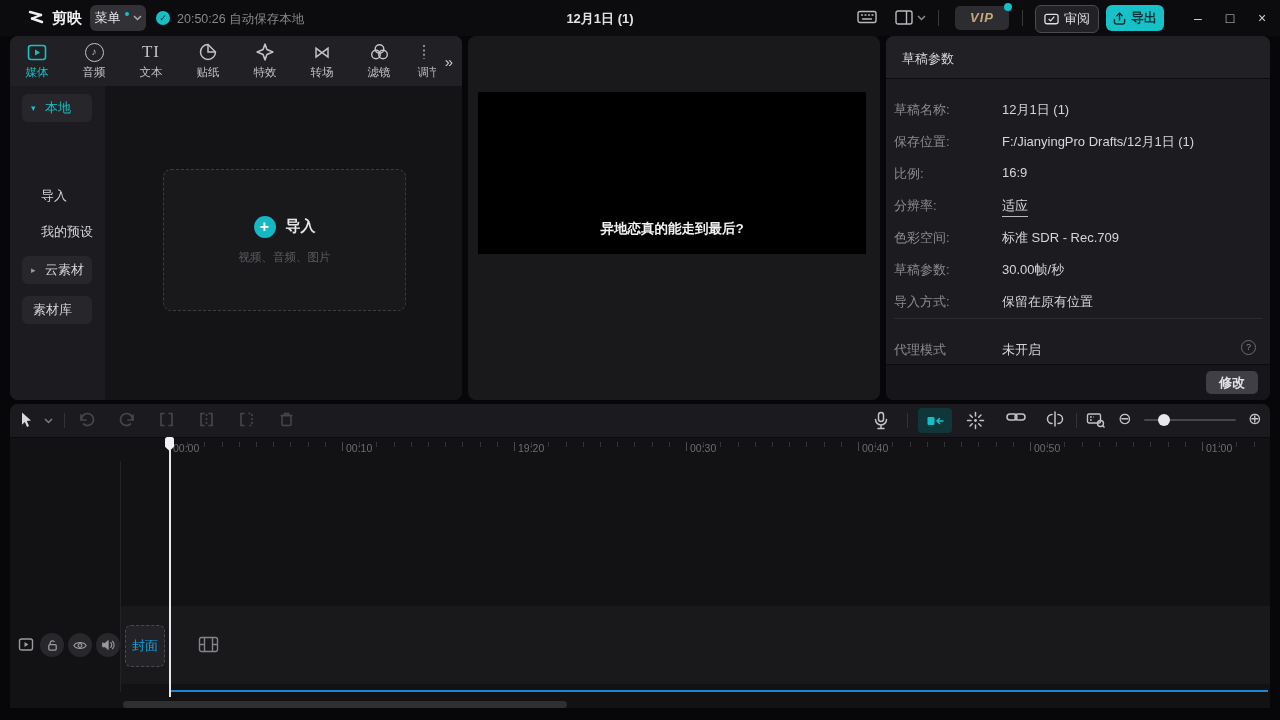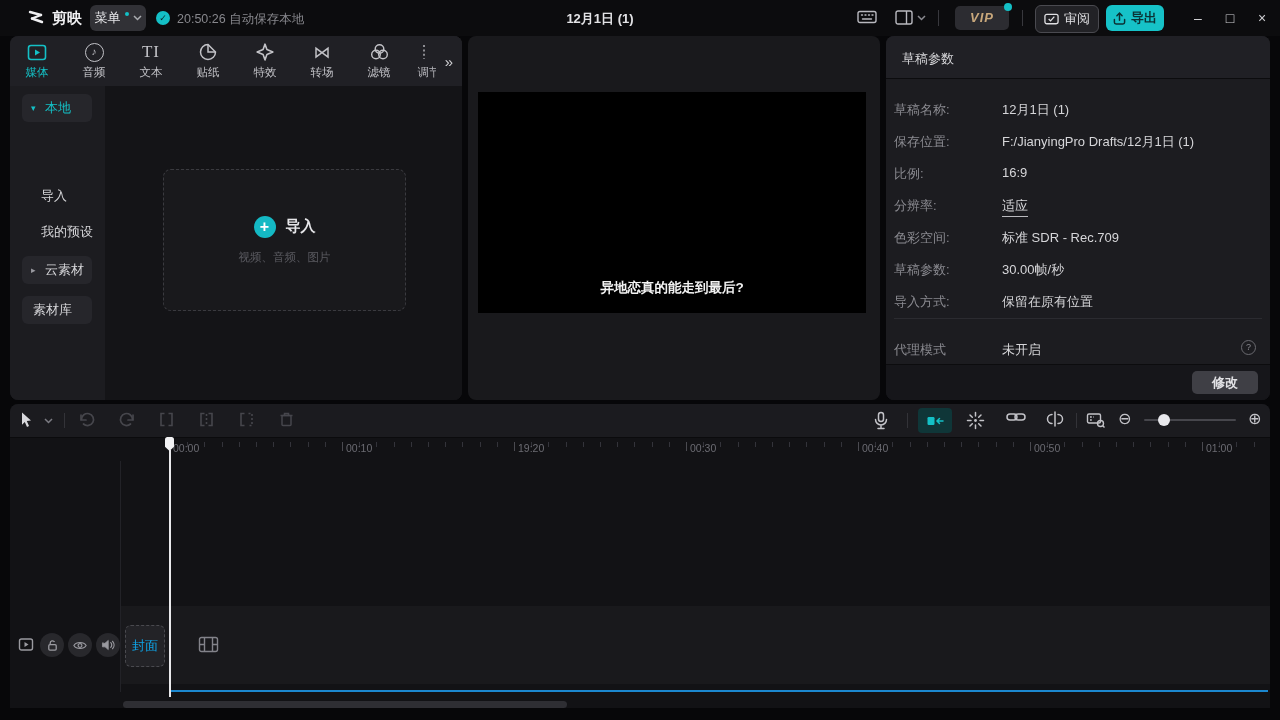--- a/index.html
+++ b/index.html
@@ -45,32 +45,32 @@
   .side-arrow{font-size:9px;color:#9a9aa0;width:8px}
   .side-item.sel .side-arrow{color:#14c0c6}
   
   .media-content{position:absolute;left:95px;top:50px;right:0;bottom:0;background:#141417}
   .import-box{position:absolute;left:58px;top:83px;width:241px;height:140px;border:1px dashed #3a3a3f;border-radius:8px;background:#19191c;display:flex;flex-direction:column;align-items:center;justify-content:center;gap:12px}
   .import-row{display:flex;align-items:center;gap:10px}
   .plus-circ{width:22px;height:22px;border-radius:50%;background:#14b9c4;color:#fff;font-size:16px;line-height:21px;text-align:center;font-weight:bold}
   .import-label{font-size:15px;font-weight:bold;color:#e6e6e9}
   .import-hint{font-size:11.5px;color:#5a5a60}
   
-  .video{position:absolute;left:10px;top:56px;width:388px;height:221px;background:#000}
+  .video{position:absolute;left:10px;top:56px;width:388px;height:162px;background:#000}
   .caption{position:absolute;left:0;right:0;bottom:16px;text-align:center;color:#f2f2f2;font-size:13.5px;font-weight:bold;text-shadow:0 0 2px #000}
   .play-btn{position:absolute;left:196px;top:360px;color:#e9e9ec;font-size:17px}
   
   .p-row{position:absolute;left:0;right:0;height:32px}
   .p-label{position:absolute;left:8px;top:9px;color:#8a8a90;font-size:13px}
   .p-value{position:absolute;left:116px;top:9px;color:#d6d6d9;font-size:13px}
   .p-value.link{border-bottom:1px solid #b9b9be;padding-bottom:1px}
   .p-divider{position:absolute;left:8px;right:8px;top:282px;height:1px;background:#2b2b30}
   .help-circ{position:absolute;right:14px;top:8px;width:13px;height:13px;border:1px solid #6a6a70;border-radius:50%;color:#8a8a90;font-size:9px;text-align:center;line-height:13px}
   .p-footer{position:absolute;left:0;right:0;top:328px;height:36px;background:#16161a;border-top:1px solid #0c0c0e}
-  .modify-btn{position:absolute;right:12px;top:6px;width:66px;height:23px;background:#3f3f45;border-radius:5px;color:#e2e2e5;font-size:13px;text-align:center;line-height:23px;font-weight:bold}
+  .modify-btn{position:absolute;right:12px;top:6px;width:52px;height:23px;background:#3f3f45;border-radius:5px;color:#e2e2e5;font-size:13px;text-align:center;line-height:23px;font-weight:bold}
   
   #timeline{position:absolute;left:10px;top:404px;width:1260px;height:304px;background:#121215;border-radius:8px 8px 0 0;overflow:hidden}
   .tl-toolbar{position:absolute;left:0;top:0;right:0;height:33px;background:#1b1b1f;border-bottom:1px solid #0b0b0d}
   .tl-ic{position:absolute;top:7px;color:#46464c}
   .tl-ic.lit{color:#d8d8dc}
   .tl-ic.mid{color:#c3c3c8}
   .tl-sep{position:absolute;top:9px;width:1px;height:15px;background:#333338}
   .snap-btn{position:absolute;left:908px;top:4px;width:34px;height:25px;background:#0f3638;border-radius:4px;display:flex;align-items:center;justify-content:center;color:#14c0c6}
   .zoom-slider{position:absolute;left:1134px;top:15px;width:92px;height:2px;background:#46464c;border-radius:1px}
   .zoom-handle{position:absolute;left:1148px;top:10px;width:12px;height:12px;border-radius:6px;background:#e8e8ec}

